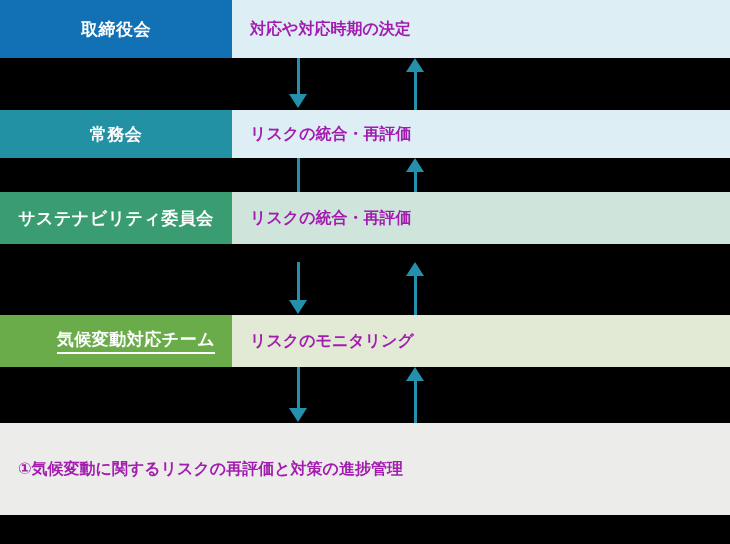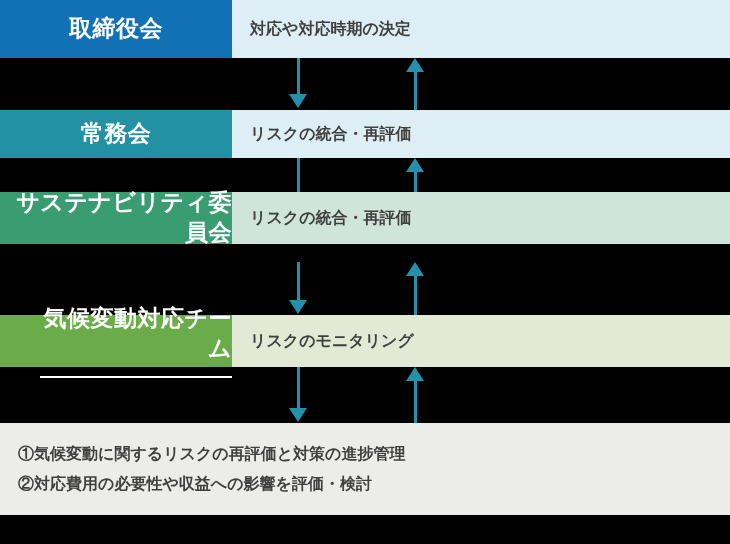--- a/index.html
+++ b/index.html
@@ -26,33 +26,33 @@
     display: flex;
     align-items: stretch;
   }
   .row-label {
     width: 232px;
     flex: 0 0 232px;
     display: flex;
     align-items: center;
     justify-content: center;
     color: #ffffff;
-    font-size: 23px;
+    font-size: 17px;
     font-weight: bold;
     letter-spacing: 0.5px;
     box-sizing: border-box;
     text-align: right;
   }
   .row-label .lbl-text {
     display: inline-block;
     line-height: 1.3;
   }
   .row-label.underlined .lbl-text {
     border-bottom: 2px solid #ffffff;
-    padding-bottom: 13px;
+    padding-bottom: 1px;
     margin-left: 40px;
   }
   .row-label.underline-partial .lbl-text {
     position: relative;
   }
   .row-label.underline-partial .lbl-text::after {
     content: "";
     position: absolute;
     left: 42%;
     right: -12%;
@@ -60,24 +60,23 @@
     height: 2px;
     background: #ffffff;
   }
   .row-body {
     flex: 1 1 auto;
     display: flex;
     flex-direction: column;
     justify-content: center;
     padding-left: 18px;
     box-sizing: border-box;
-    color: #404040;
+    color: #a21caf;
     font-size: 16px;
     font-weight: bold;
-    font-family: Liberation Serif, serif;
   }
   .row-body .line {
     line-height: 1.9;
     white-space: nowrap;
   }
 
   
   #row-1 { top: 0px;   height: 58px; }
   #row-2 { top: 110px; height: 48px; border-radius: 13px; }
   #row-3 { top: 192px; height: 52px; }
@@ -167,17 +166,16 @@
       <span class="lbl-text">気候変動対応チーム</span>
     </div>
     <div class="row-body" style="background:#e2e9d5;justify-content:center;">
       <div class="line">リスクのモニタリング</div>
     </div>
   </div>
 
   <div class="row" id="row-5">
     <div class="row-body" style="background:#ececeb;">
       <div class="line">①気候変動に関するリスクの再評価と対策の進捗管理</div>
-      <div class="line">②対応費用の必要性や収益への影響を評価・検討</div>
     </div>
   </div>
 
 </div>
 
 </body></html>

